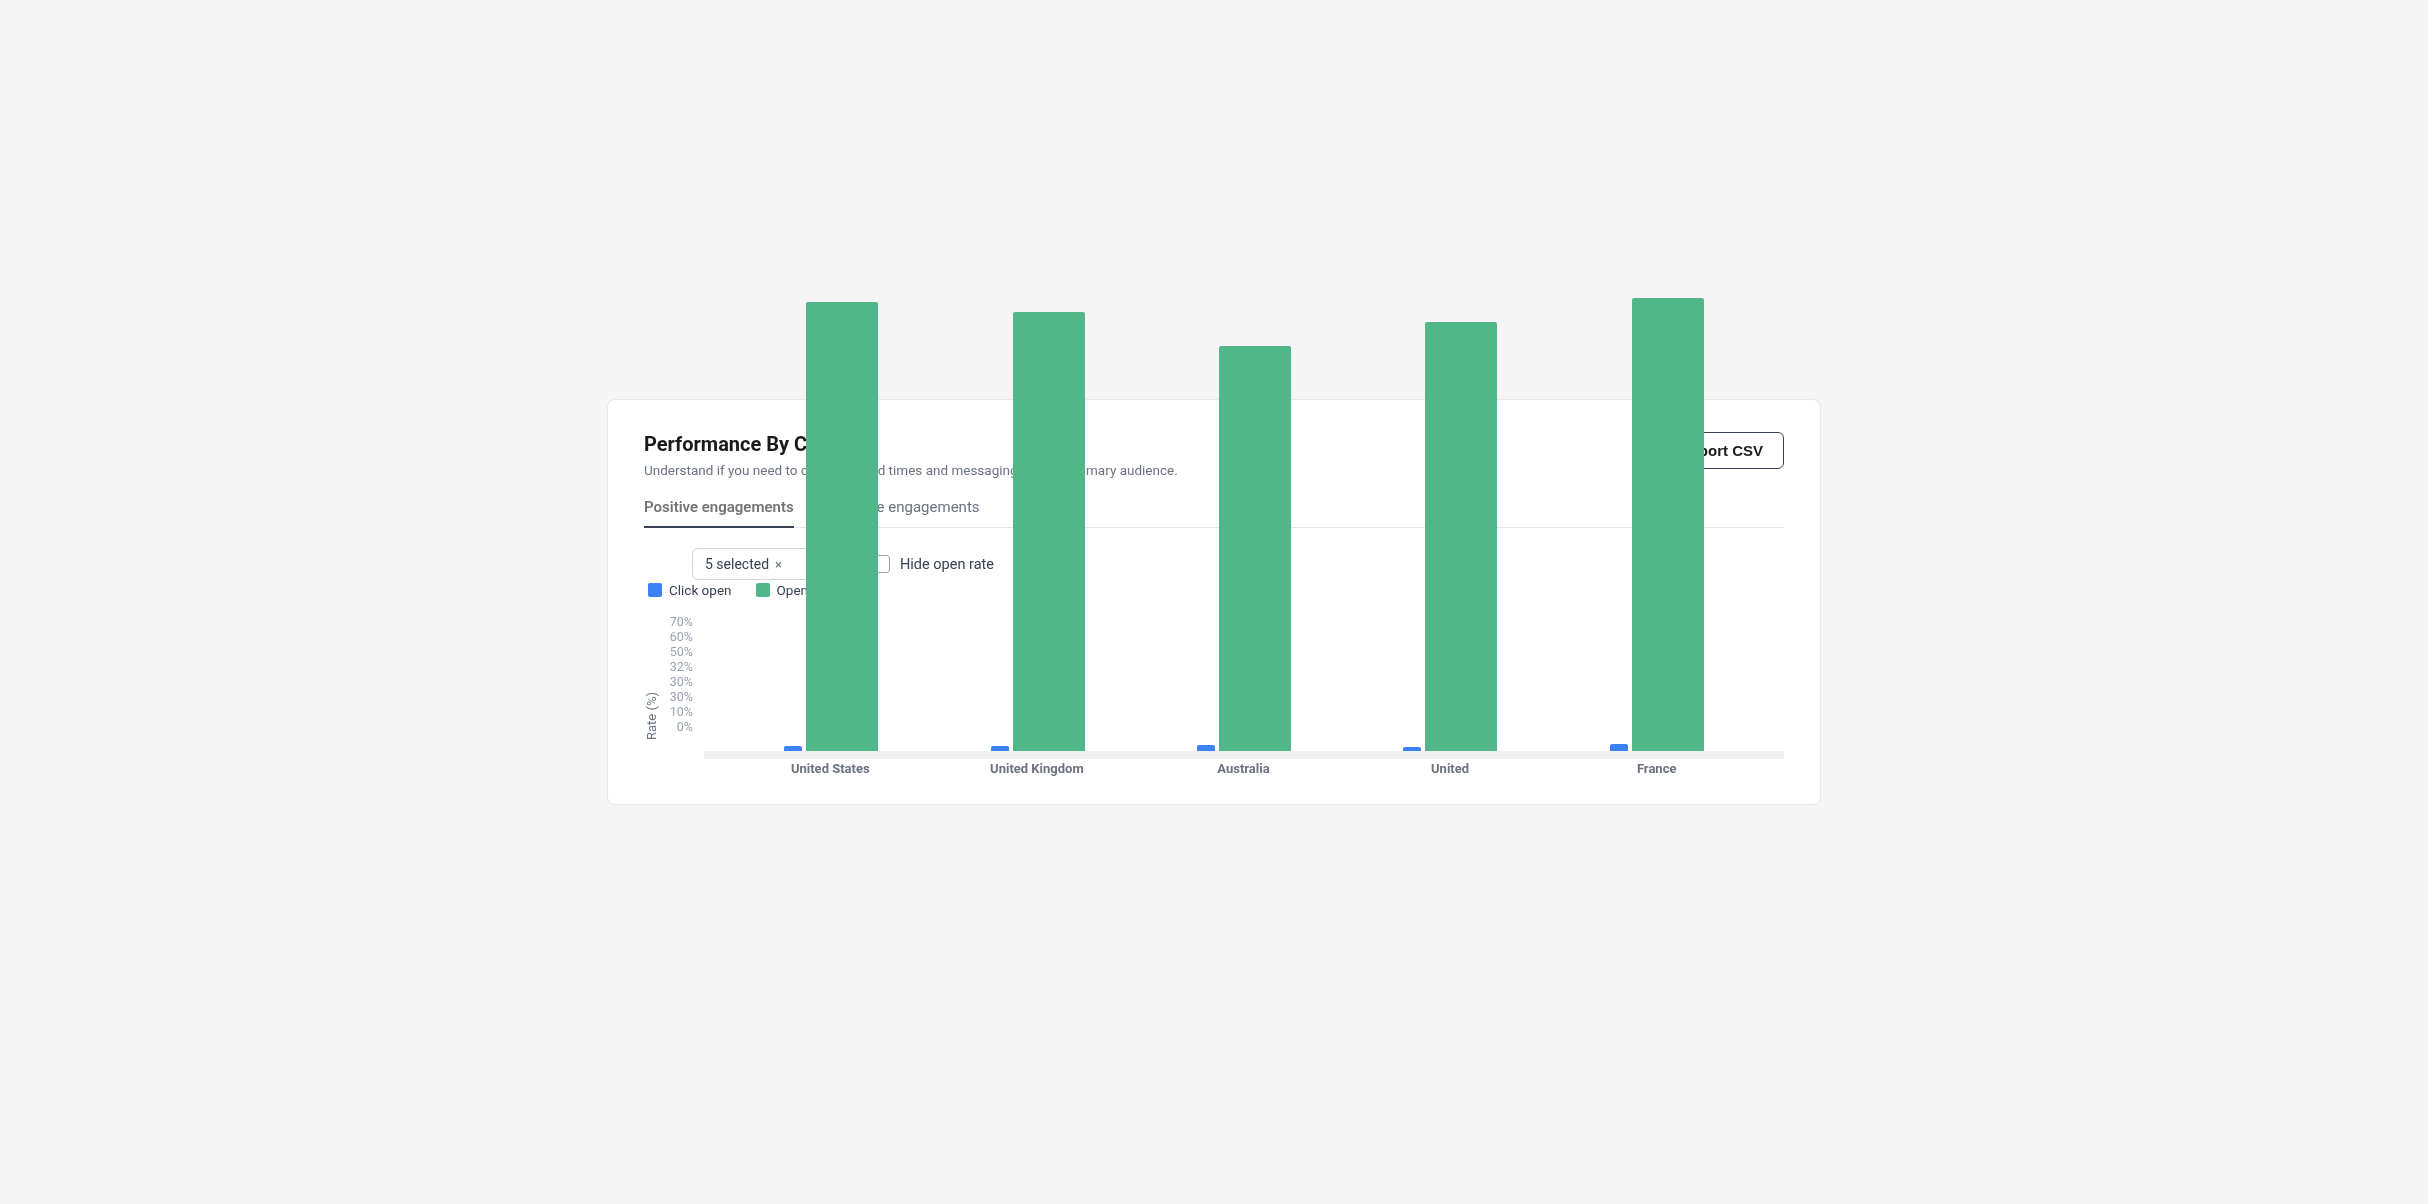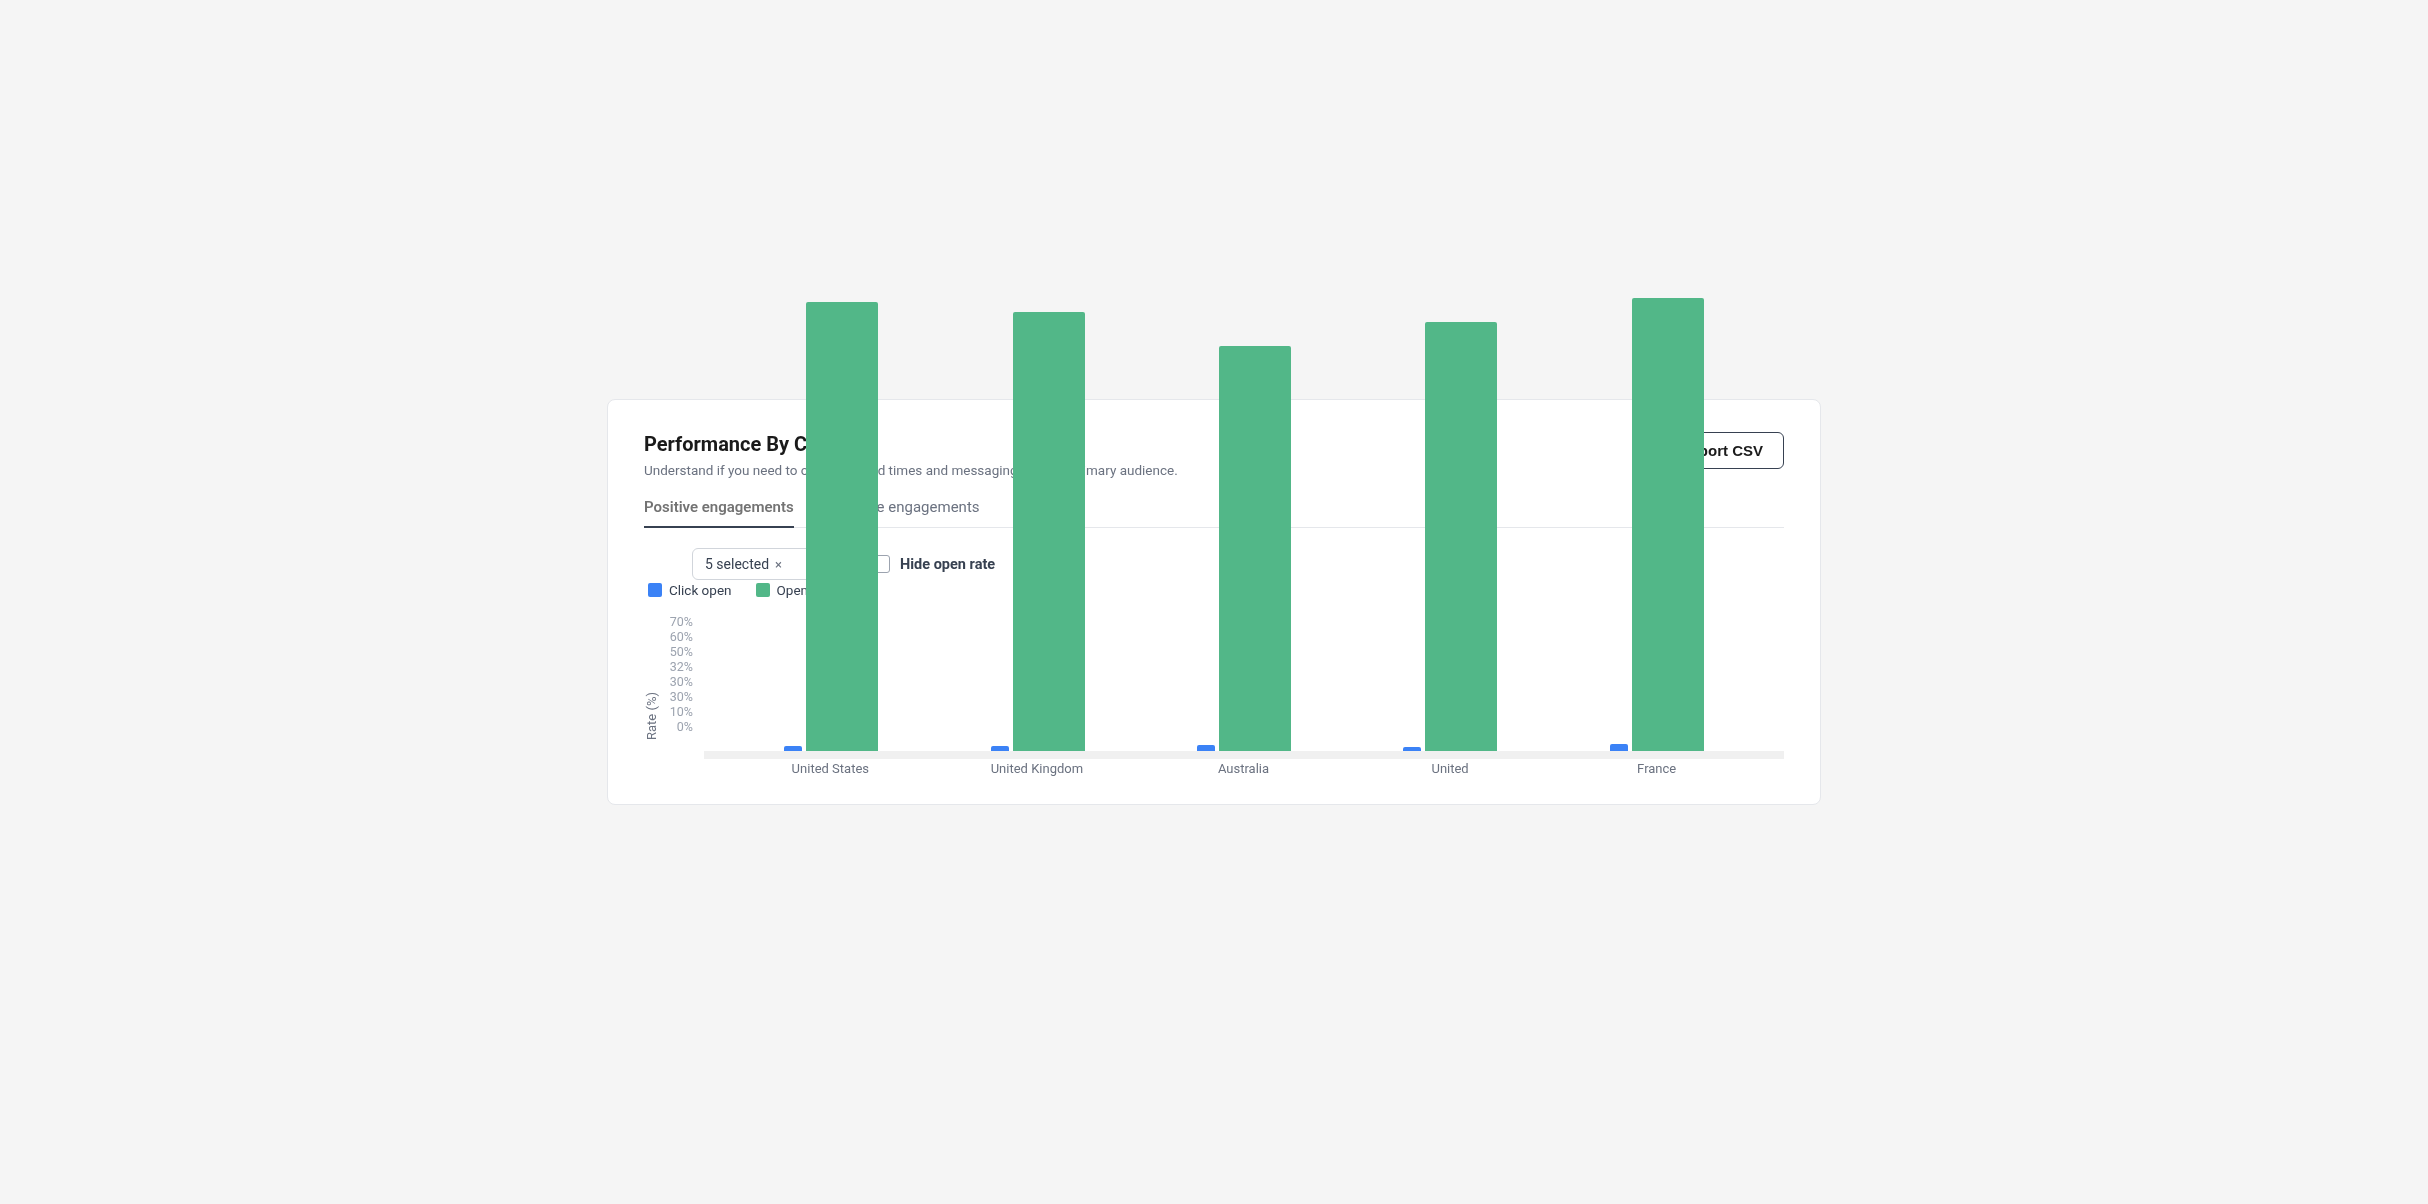--- a/index.html
+++ b/index.html
@@ -102,21 +102,20 @@
       color: #374151;
       font-size: 12px;
     }
     .hide-open-rate {
       display: flex;
       align-items: center;
       gap: 10px;
       font-size: 14.5px;
       color: #374151;
       cursor: pointer;
-      font-weight: bold;
     }
     .checkbox-box {
       width: 18px;
       height: 18px;
       border: 1.5px solid #9ca3af;
       border-radius: 3px;
       background: #fff;
       display: inline-block;
     }
     .legend {
@@ -203,20 +202,21 @@
     .bar-open {
       background: #52b788;
       width: 72px;
     }
     .x-axis {
       display: flex;
       justify-content: space-around;
       padding: 10px 24px 0 24px;
       font-size: 13px;
       color: #6b7280;
+      font-weight: bold;
     }
     .x-axis-label {
       flex: 1;
       text-align: center;
     }
     .axis-title-y {
       writing-mode: vertical-rl;
       transform: rotate(180deg);
       font-size: 13px;
       color: #6b7280;

